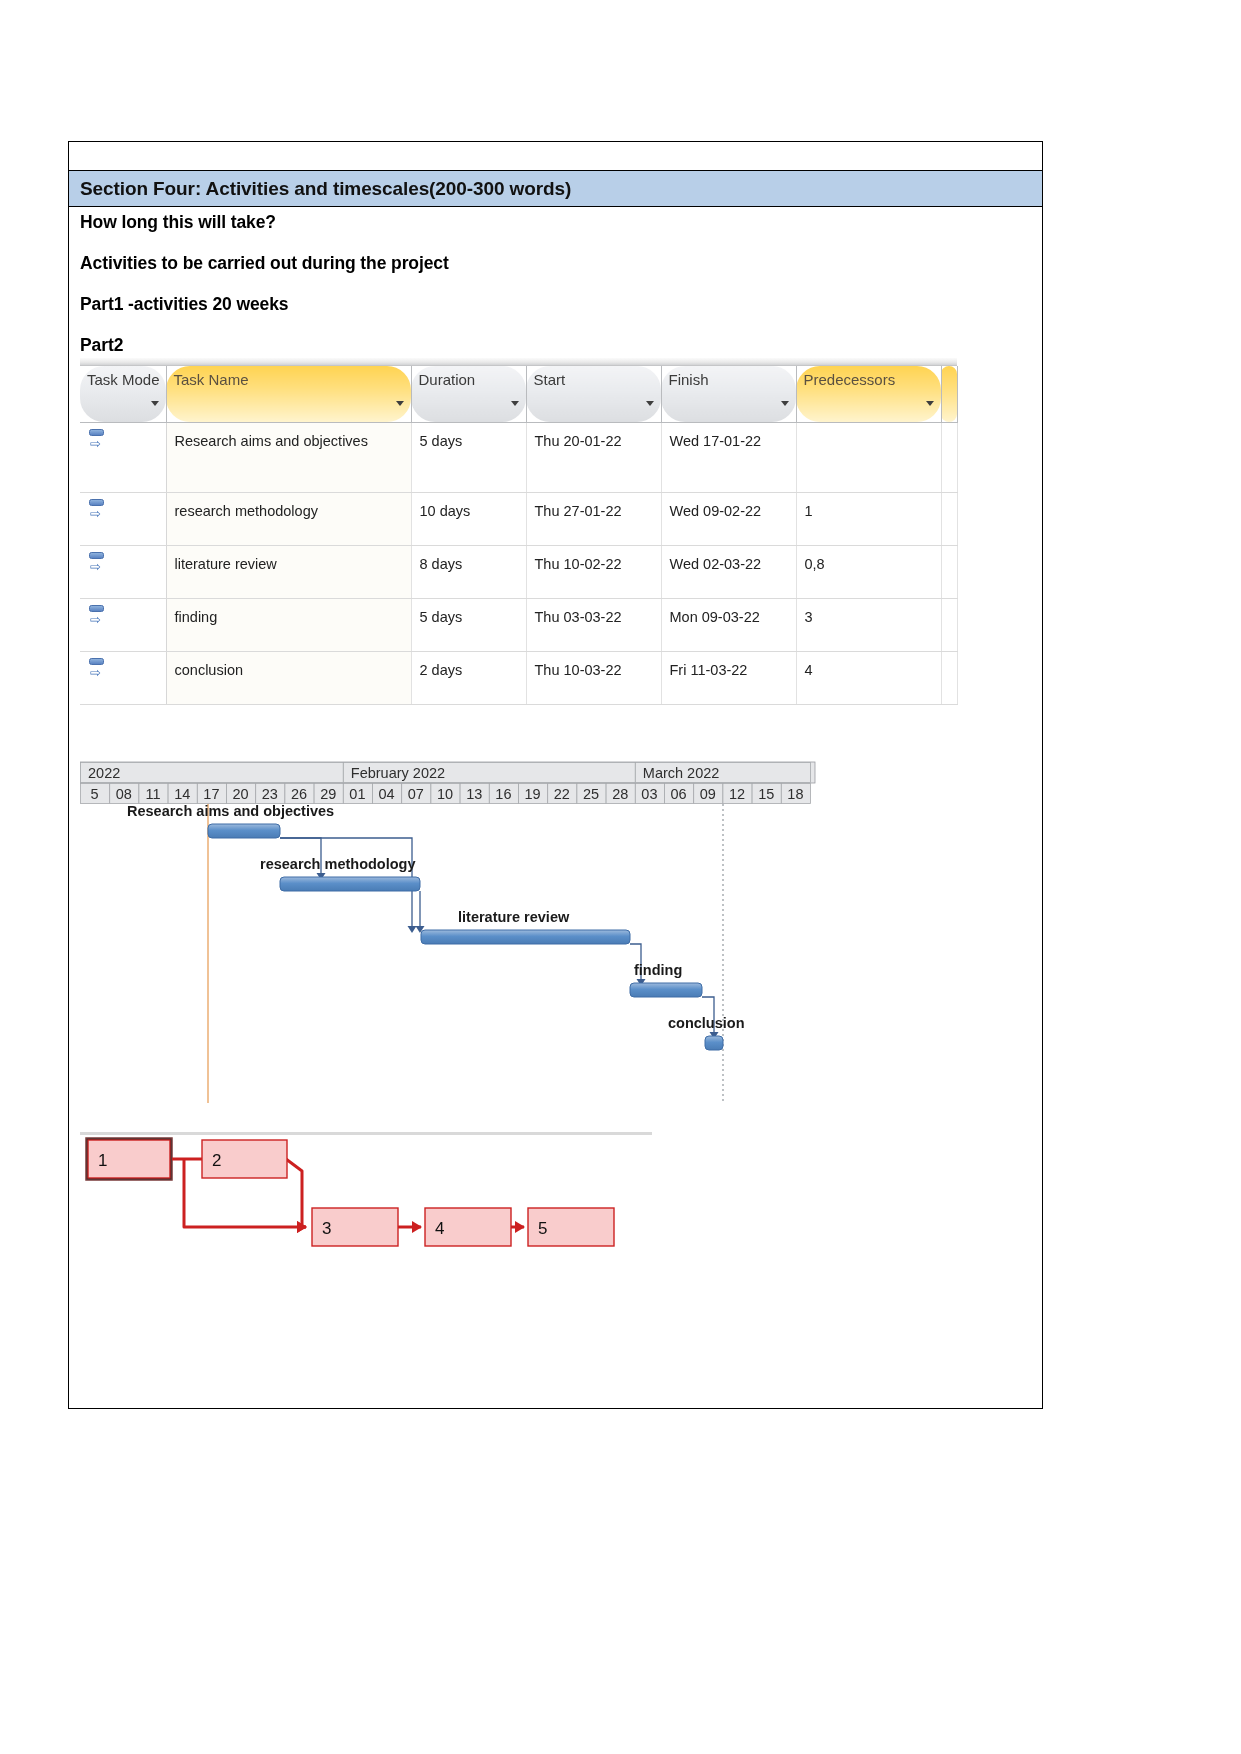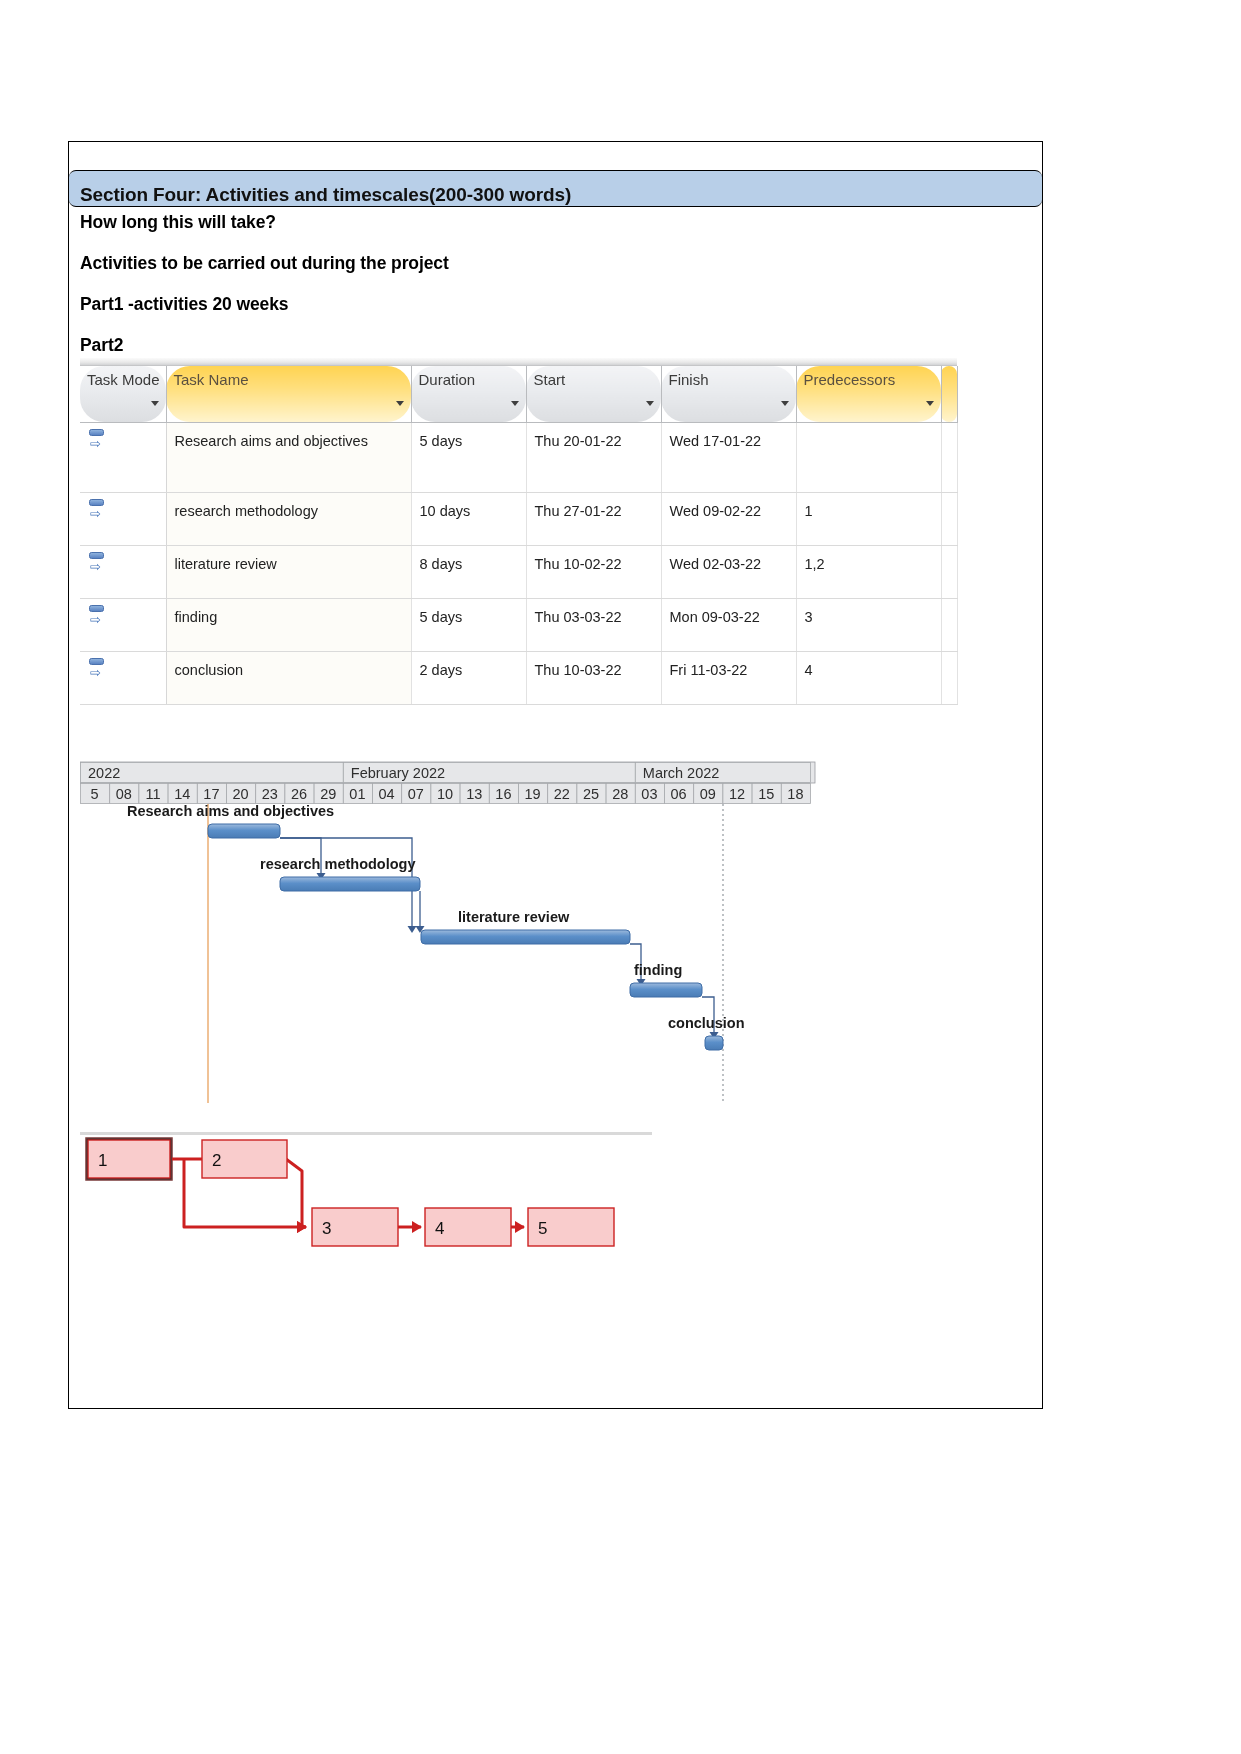--- a/index.html
+++ b/index.html
@@ -32,22 +32,21 @@
     position: absolute;
     left: 0;
     top: 28px;
     width: 100%;
     height: 37px;
     background: #b8cfe8;
     border-top: 1.5px solid #000;
     border-bottom: 1.5px solid #000;
     box-sizing: border-box;
     display: flex;
-    align-items: flex-end;
-    border-radius: 7px;
+    align-items: center;
   }
   .section-band-text {
     font-size: 19px;
     font-weight: bold;
     color: #111;
     padding-left: 11px;
     letter-spacing: -0.1px;
   }
 
   
@@ -274,21 +273,21 @@
           <td class="mode-cell">
             <div class="mode-icon">
               <div class="bar"></div>
                 <div class="arrow">⇨</div>
             </div>
           </td>
           <td class="name-cell">literature review</td>
           <td>8 days</td>
           <td>Thu 10-02-22</td>
           <td>Wed 02-03-22</td>
-          <td>1,2</td>
+          <td>0,8</td>
           <td></td>
         </tr>
 
         <tr class="row">
           <td class="mode-cell">
             <div class="mode-icon">
               <div class="bar"></div>
                 <div class="arrow">⇨</div>
             </div>
           </td>

